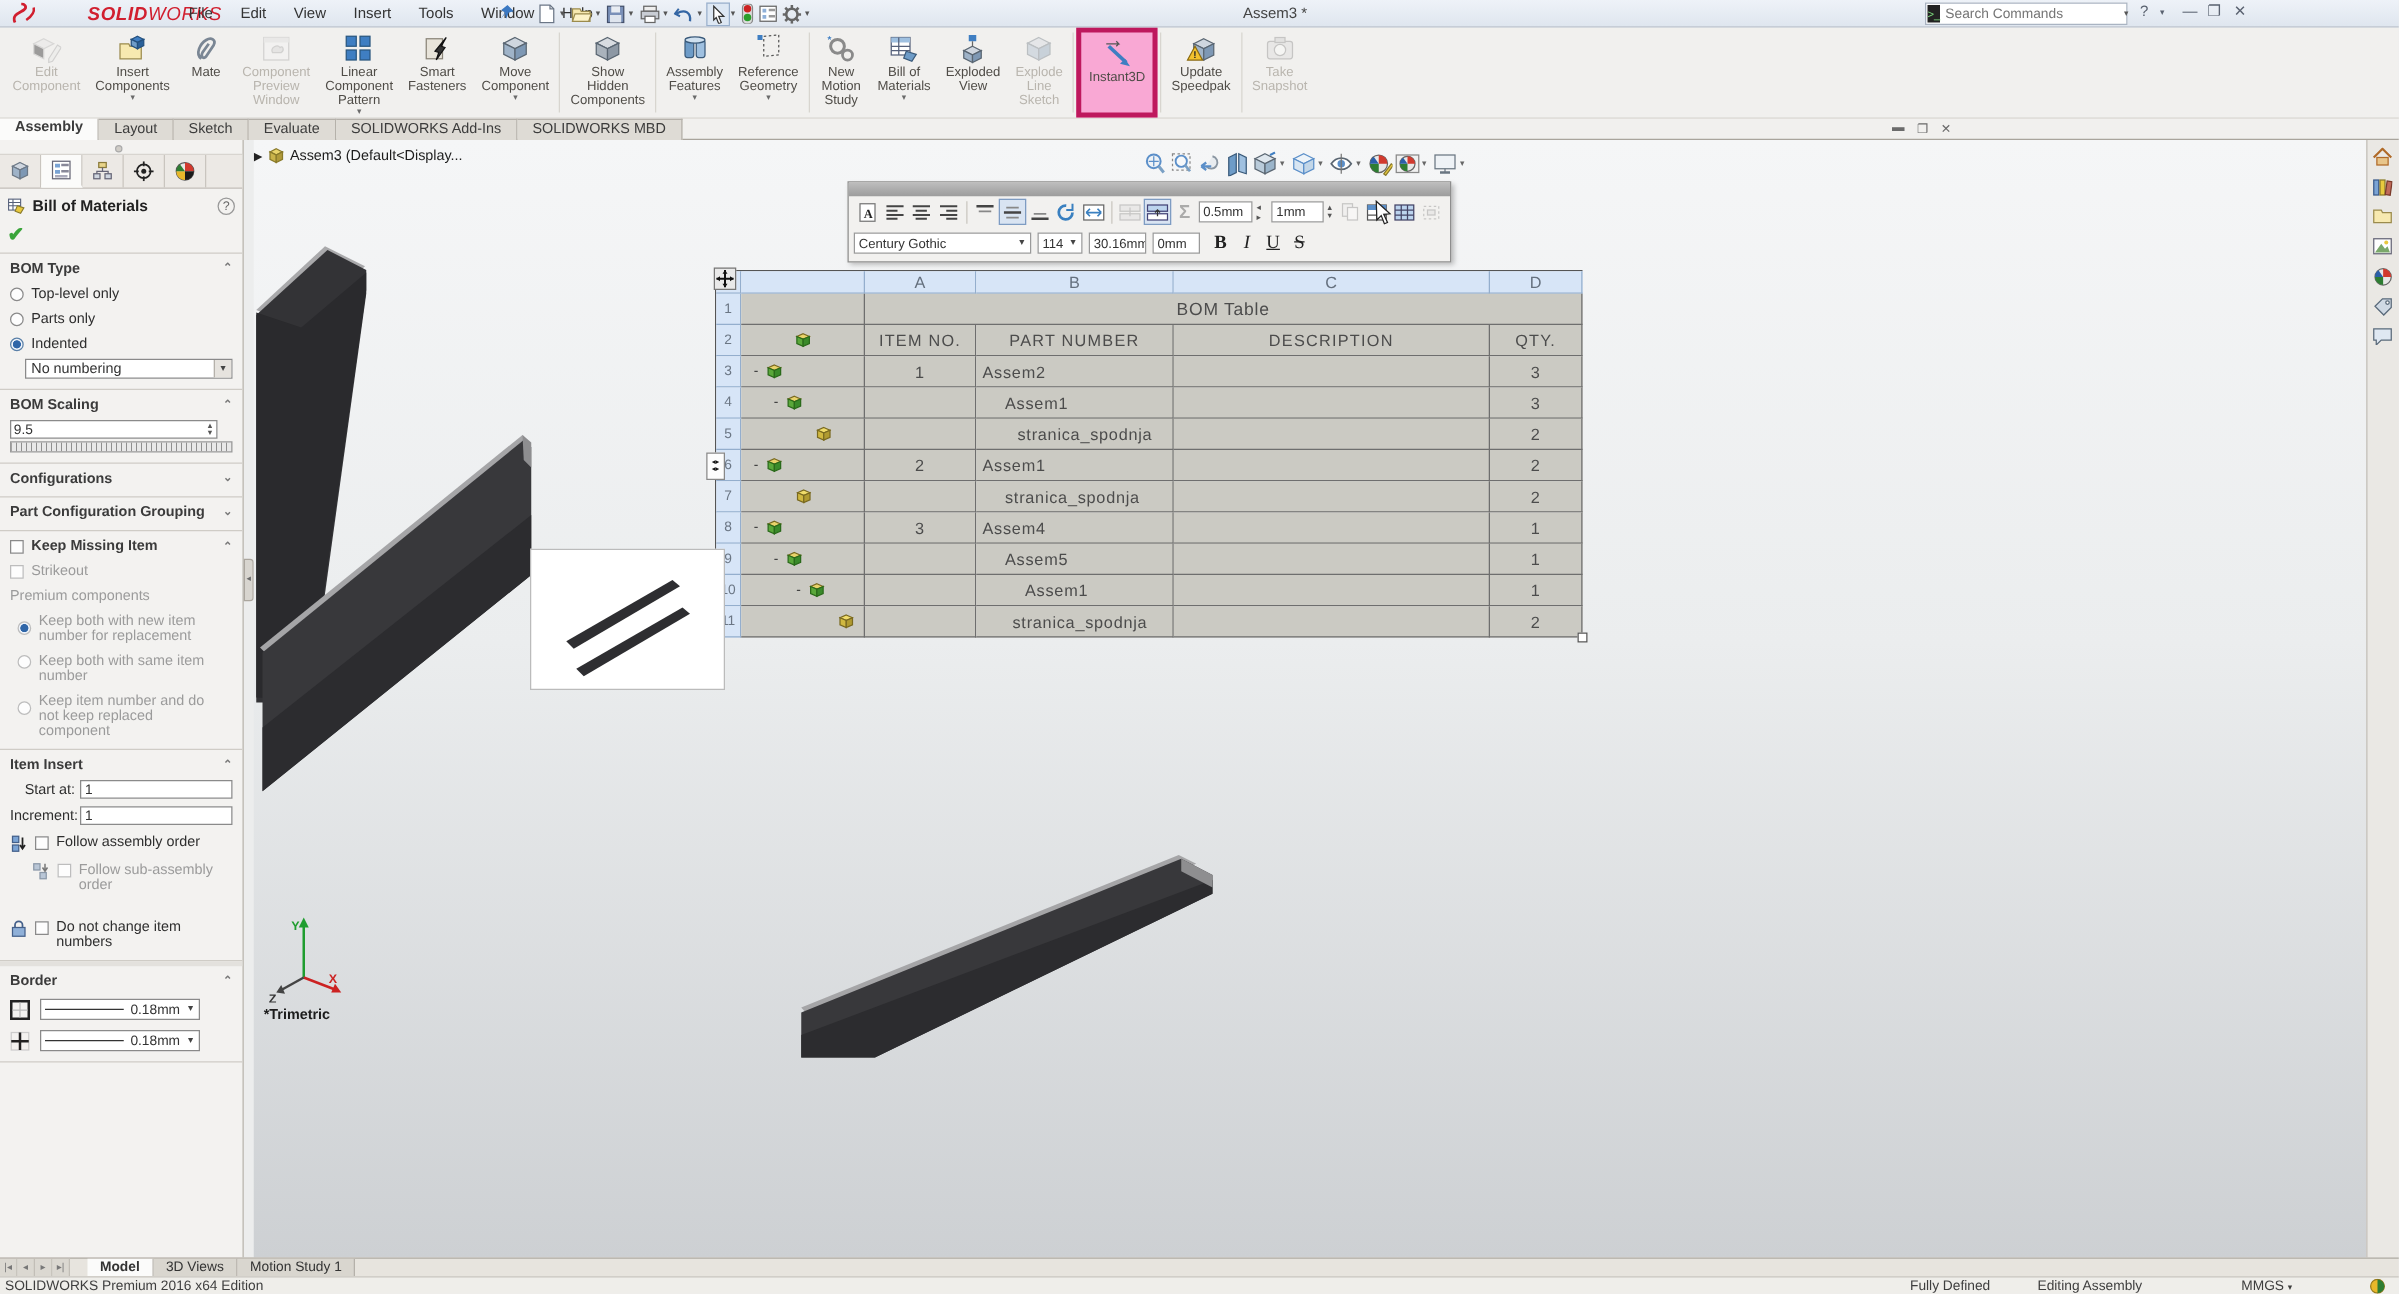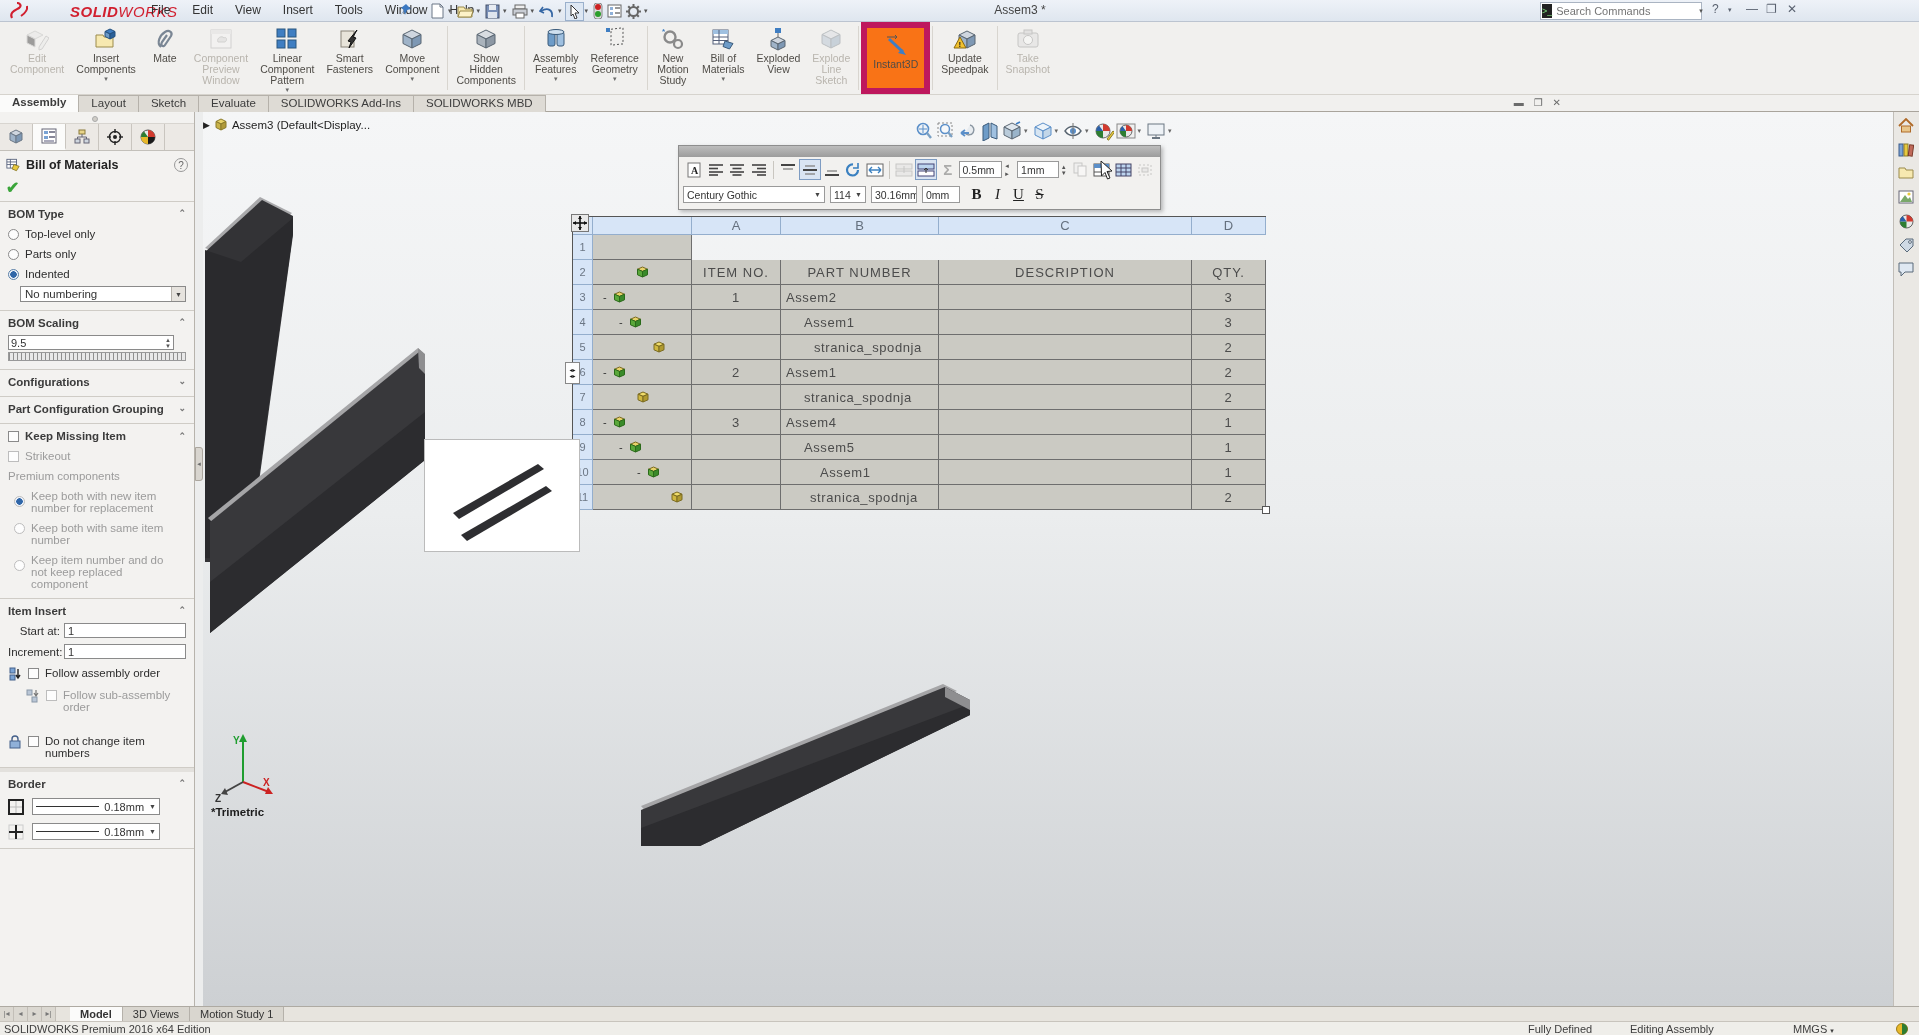--- a/index.html
+++ b/index.html
@@ -26,21 +26,21 @@
   .tb-right { position:absolute; top:2px; font-size:12px; color:#5a6270; }
 
   
   #ribbon { position:absolute; left:0; top:22px; width:1919px; height:73px; background:#f1f0ee; border-bottom:1px solid #d6d3cd; display:flex; align-items:stretch; padding-left:4px; z-index:50; }
   .rbtn { display:flex; flex-direction:column; align-items:center; justify-content:flex-start; padding:4px 6px 1px; min-width:46px; cursor:default; }
   .rbtn .ric { height:26px; display:flex; align-items:center; }
   .rbtn .rlab { font-size:10.5px; line-height:11px; text-align:center; color:#4f4c47; margin-top:1px; white-space:nowrap; }
   .rbtn .rdd { font-size:7px; color:#6a6a6a; line-height:6px; margin-top:1px; }
   .rbtn.disabled .rlab { color:#b9b5ae; }
   .rbtn.disabled .ric { opacity:.35; }
-  .rbtn.pressed { border:6px solid #be185d; background:#f97316; }
+  .rbtn.pressed { border:4px solid #be185d; background:#f9a8d4; }
   .rsep { width:1px; background:#d8d5cf; margin:4px 2px; }
 
   
   #cmdtabs { position:absolute; left:0; top:95px; width:1919px; height:17px; background:#f1f0ee; border-bottom:1px solid #a9a49c; z-index:50; }
   .ctab { float:left; height:17px; padding:1px 12px; font-size:11.5px; color:#3c3c3c; border-right:1px solid #b5b1aa; background:#dedbd5; border-top:1px solid #b5b1aa; }
   .ctab.active { background:#fbfbfa; font-weight:bold; border-top:0; }
   #docwin-btns { position:absolute; right:358px; top:2px; display:flex; gap:10px; color:#6b6b6b; font-size:10px; }
 
   
   #main { position:absolute; left:0; top:112px; width:1919px; height:894px; }
@@ -962,20 +962,21 @@
             <div class="bcell blue" style="width: 20px;"></div>
             <div class="bcell blue" style="width: 99px;"></div>
             <div class="bcell blue" style="width: 89px; font-size: 13px; color: rgb(101, 112, 126);">A</div>
             <div class="bcell blue" style="width: 158px; font-size: 13px; color: rgb(101, 112, 126);">B</div>
             <div class="bcell blue" style="width: 253px; font-size: 13px; color: rgb(101, 112, 126);">C</div>
             <div class="bcell blue" style="width: 74px; font-size: 13px; color: rgb(101, 112, 126);">D</div>
           </div>
           <div class="brow" style="height: 25px;">
             <div class="bcell blue cnt" style="width: 20px;">1</div>
             <div class="bcell " style="width: 99px;"></div>
+            <div class="bcell cnt" style="width: 574px; font-size: 14px;">BOM Table</div>
           </div>
           <div class="brow" style="height: 25px;">
             <div class="bcell blue cnt" style="width: 20px;">2</div>
             <div class="bcell cnt" style="width: 99px;">
               <svg width="13" height="12" viewBox="0 0 13 12">
                 <polygon points="6.5,1 11.5,3.2 6.5,5.4 1.5,3.2" fill="#e8d36a" stroke="#7a6a20"></polygon>
                 <polygon points="1.5,3.2 6.5,5.4 6.5,11 1.5,8.8" fill="#5aa83a" stroke="#2a6a1a"></polygon>
                 <polygon points="11.5,3.2 6.5,5.4 6.5,11 11.5,8.8" fill="#3a8a2a" stroke="#2a6a1a"></polygon>
               </svg>
             </div>

